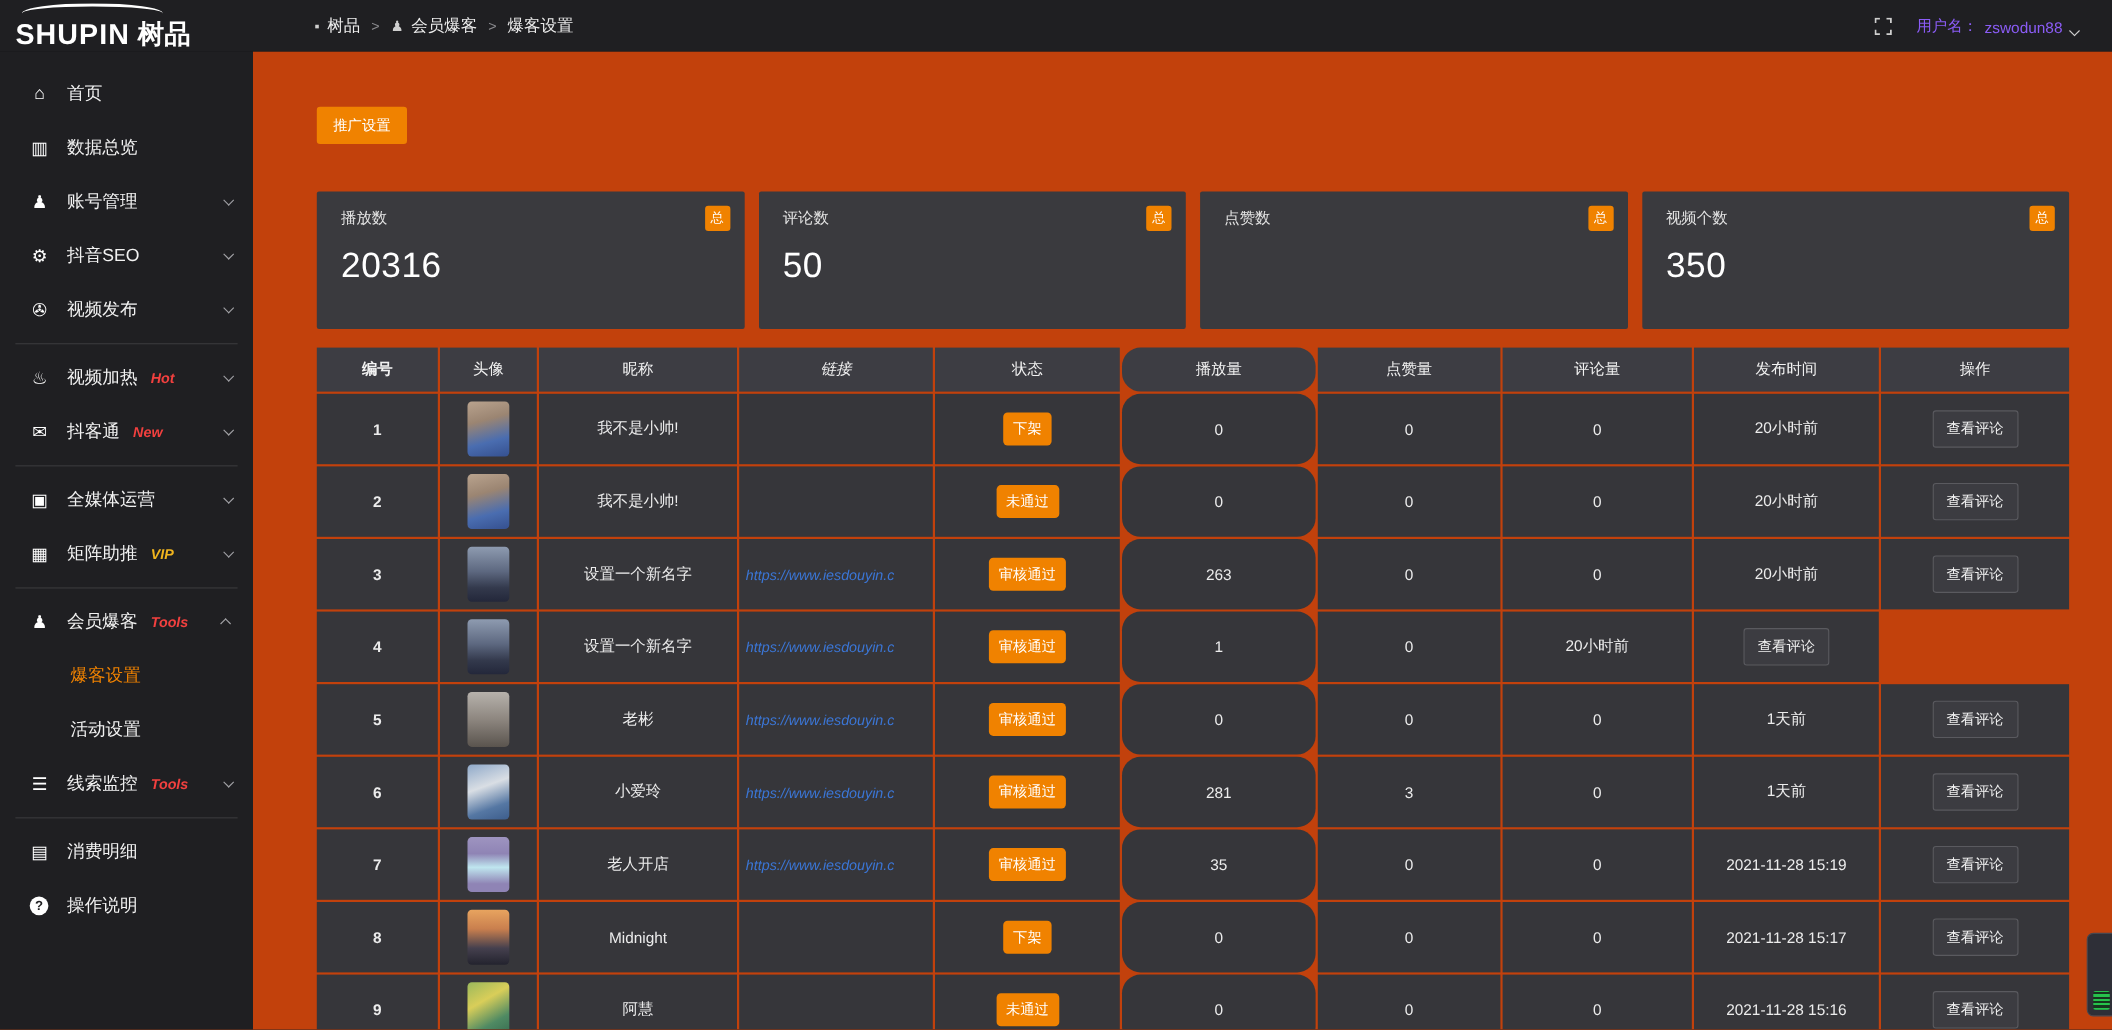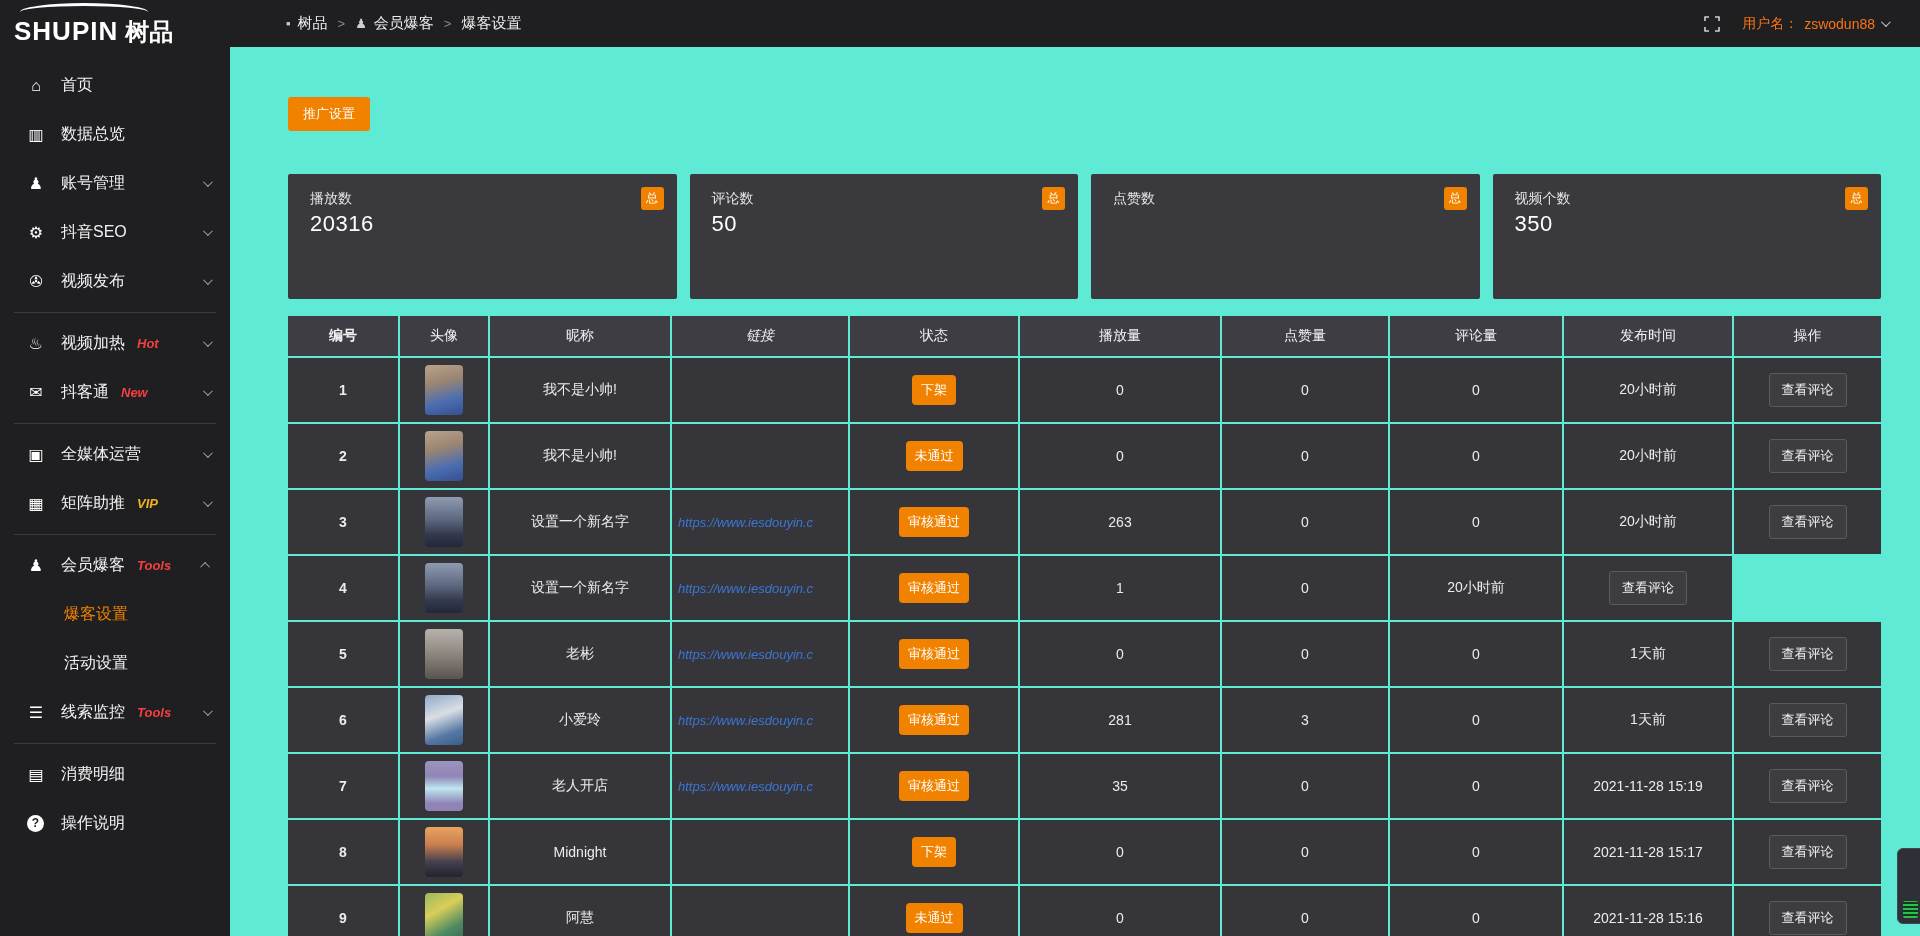--- a/index.html
+++ b/index.html
@@ -13,56 +13,56 @@
   .logo { width:230px; height:47px; position:relative; display:flex; align-items:flex-end; padding:0 0 3px 14px; flex:0 0 auto; }
   .logo-arc { position:absolute; top:3px; left:20px; width:128px; height:18px; border-top:3px solid #fff; border-radius:50%; }
   .logo-en { font-size:26px; font-weight:800; letter-spacing:1px; color:#fff; line-height:1; }
   .logo-cn { font-size:24px; font-weight:700; color:#fff; margin-left:7px; line-height:1.05; }
   .crumbs { display:flex; align-items:center; padding-left:56px; gap:10px; }
   .crumb { display:flex; align-items:center; gap:7px; font-size:15px; color:#ececec; cursor:pointer; }
   .crumb-icon { font-size:13px; color:#cfcfcf; }
   .crumb-sep { color:#8a8a8e; font-size:13px; }
   .topbar-right { margin-left:auto; display:flex; align-items:center; gap:22px; padding-right:32px; }
   .fullscreen { cursor:pointer; display:flex; align-items:center; }
-  .userbox { display:flex; align-items:center; gap:6px; cursor:pointer; font-size:14px; color:#f97316; }
+  .userbox { display:flex; align-items:flex-end; gap:6px; cursor:pointer; font-size:14px; color:#8b5cf6; }
   .caret { width:7px; height:7px; border-right:1.5px solid #cfcfcf; border-bottom:1.5px solid #cfcfcf; transform:rotate(45deg) translateY(-2px); }
   
   .shell { display:flex; height:889px; }
   .sidebar { width:230px; flex:0 0 auto; background:#1f1f22; padding-top:14px; overflow:hidden; }
-  .content { flex:1; background:#5eead4; padding:0 39px 0 58px; overflow:hidden; }
+  .content { flex:1; background:#c2410c; padding:0 39px 0 58px; overflow:hidden; }
   
   .m-item { height:49px; display:flex; align-items:center; padding:0 20px 0 25px; cursor:pointer; }
   .m-sub { height:49px; display:flex; align-items:center; padding:0 20px 0 64px; cursor:pointer; font-size:15px; color:#dcdcdc; }
   .m-sub.active .ml { color:#f08200; }
   .m-divider { height:1px; background:#3a3a3d; margin:6px 14px; }
   .mi { width:22px; text-align:center; font-size:16px; color:#fff; margin-right:14px; flex:0 0 auto; }
   .mi-round { background:#fff; color:#1f1f22; border-radius:50%; width:17px; height:17px; line-height:17px; font-size:12px; font-weight:bold; margin-left:2px; margin-right:17px; }
   .ml { font-size:16px; color:#f2f2f2; }
   .mtag { margin-left:12px; font-size:13px; font-style:italic; font-weight:bold; }
   .chev { margin-left:auto; width:7px; height:7px; border-right:1.7px solid #a2a2a6; border-bottom:1.7px solid #a2a2a6; flex:0 0 auto; }
   .chev.down { transform:rotate(45deg) translateY(-2px); }
   .chev.up { transform:rotate(225deg) translateY(-2px); }
   
   .promo-btn { margin-top:50px; display:inline-block; background:#f08200; color:#fff; border:none; font-size:13px; padding:8px 15px; border-radius:3px; cursor:pointer; font-family:inherit; }
   .cards { display:flex; gap:13px; margin-top:43px; }
   .card { flex:1; height:125px; background:#3a3a3e; border-radius:2px; position:relative; padding:16px 22px; }
   .card-label { font-size:14px; color:#e3e3e3; }
-  .card-value { font-size:22px; color:#fff; margin-top:3px; letter-spacing:0.5px; }
+  .card-value { font-size:32px; color:#fff; margin-top:15px; letter-spacing:0.5px; }
   .card-badge { position:absolute; top:13px; right:13px; width:23px; height:23px; background:#f08200; color:#fff; font-size:12px; text-align:center; line-height:23px; border-radius:3px; }
   
   .table { margin-top:17px; }
   .thead, .trow { display:flex; gap:2px; margin-bottom:2px; }
   .th { background:#3d3d43; height:40px; display:flex; align-items:center; justify-content:center; font-size:14px; color:#f2f2f2; flex:0 0 auto; }
   .td { background:#36363a; height:64px; display:flex; align-items:center; justify-content:center; font-size:14px; color:#ececec; flex:0 0 auto; overflow:hidden; }
   .thead > :nth-child(1), .trow > :nth-child(1) { width:110px;font-weight:bold; }
   .thead > :nth-child(2), .trow > :nth-child(2) { width:88px; }
   .thead > :nth-child(3), .trow > :nth-child(3) { width:180px; }
   .thead > :nth-child(4), .trow > :nth-child(4) { width:176px;font-style:italic; }
   .thead > :nth-child(5), .trow > :nth-child(5) { width:168px; }
-  .thead > :nth-child(6), .trow > :nth-child(6) { width:200px; }
+  .thead > :nth-child(6), .trow > :nth-child(6) { width:176px;border-radius:17px; }
   .thead > :nth-child(7), .trow > :nth-child(7) { width:166px; }
   .thead > :nth-child(8), .trow > :nth-child(8) { width:172px; }
   .thead > :nth-child(9), .trow > :nth-child(9) { width:168px; }
   .thead > :nth-child(10), .trow > :nth-child(10) { flex:1 1 auto; }
   .avatar { width:38px; height:50px; border-radius:4px; display:block; background:#555; }
   .c-link { justify-content:flex-start; padding-left:6px; }
   .link { color:#3b76d6; font-size:13px; text-decoration:none; white-space:nowrap; overflow:hidden; display:block; max-width:168px; cursor:pointer; }
   .status-btn { background:#f08200; color:#fff; font-size:13px; padding:6px 9px; border-radius:4px; cursor:pointer; white-space:nowrap; }
   .view-btn { background:#3c3c41; border:1px solid #5a5a5f; color:#f0f0f0; font-size:13px; padding:7px 12px; border-radius:3px; cursor:pointer; font-family:inherit; white-space:nowrap;text-align:right; }
   

